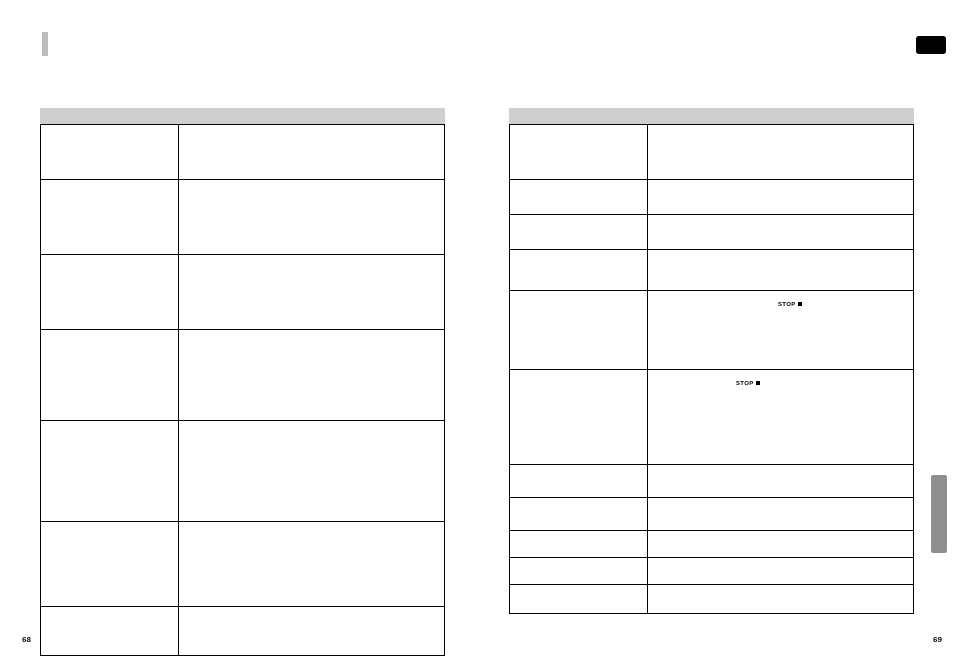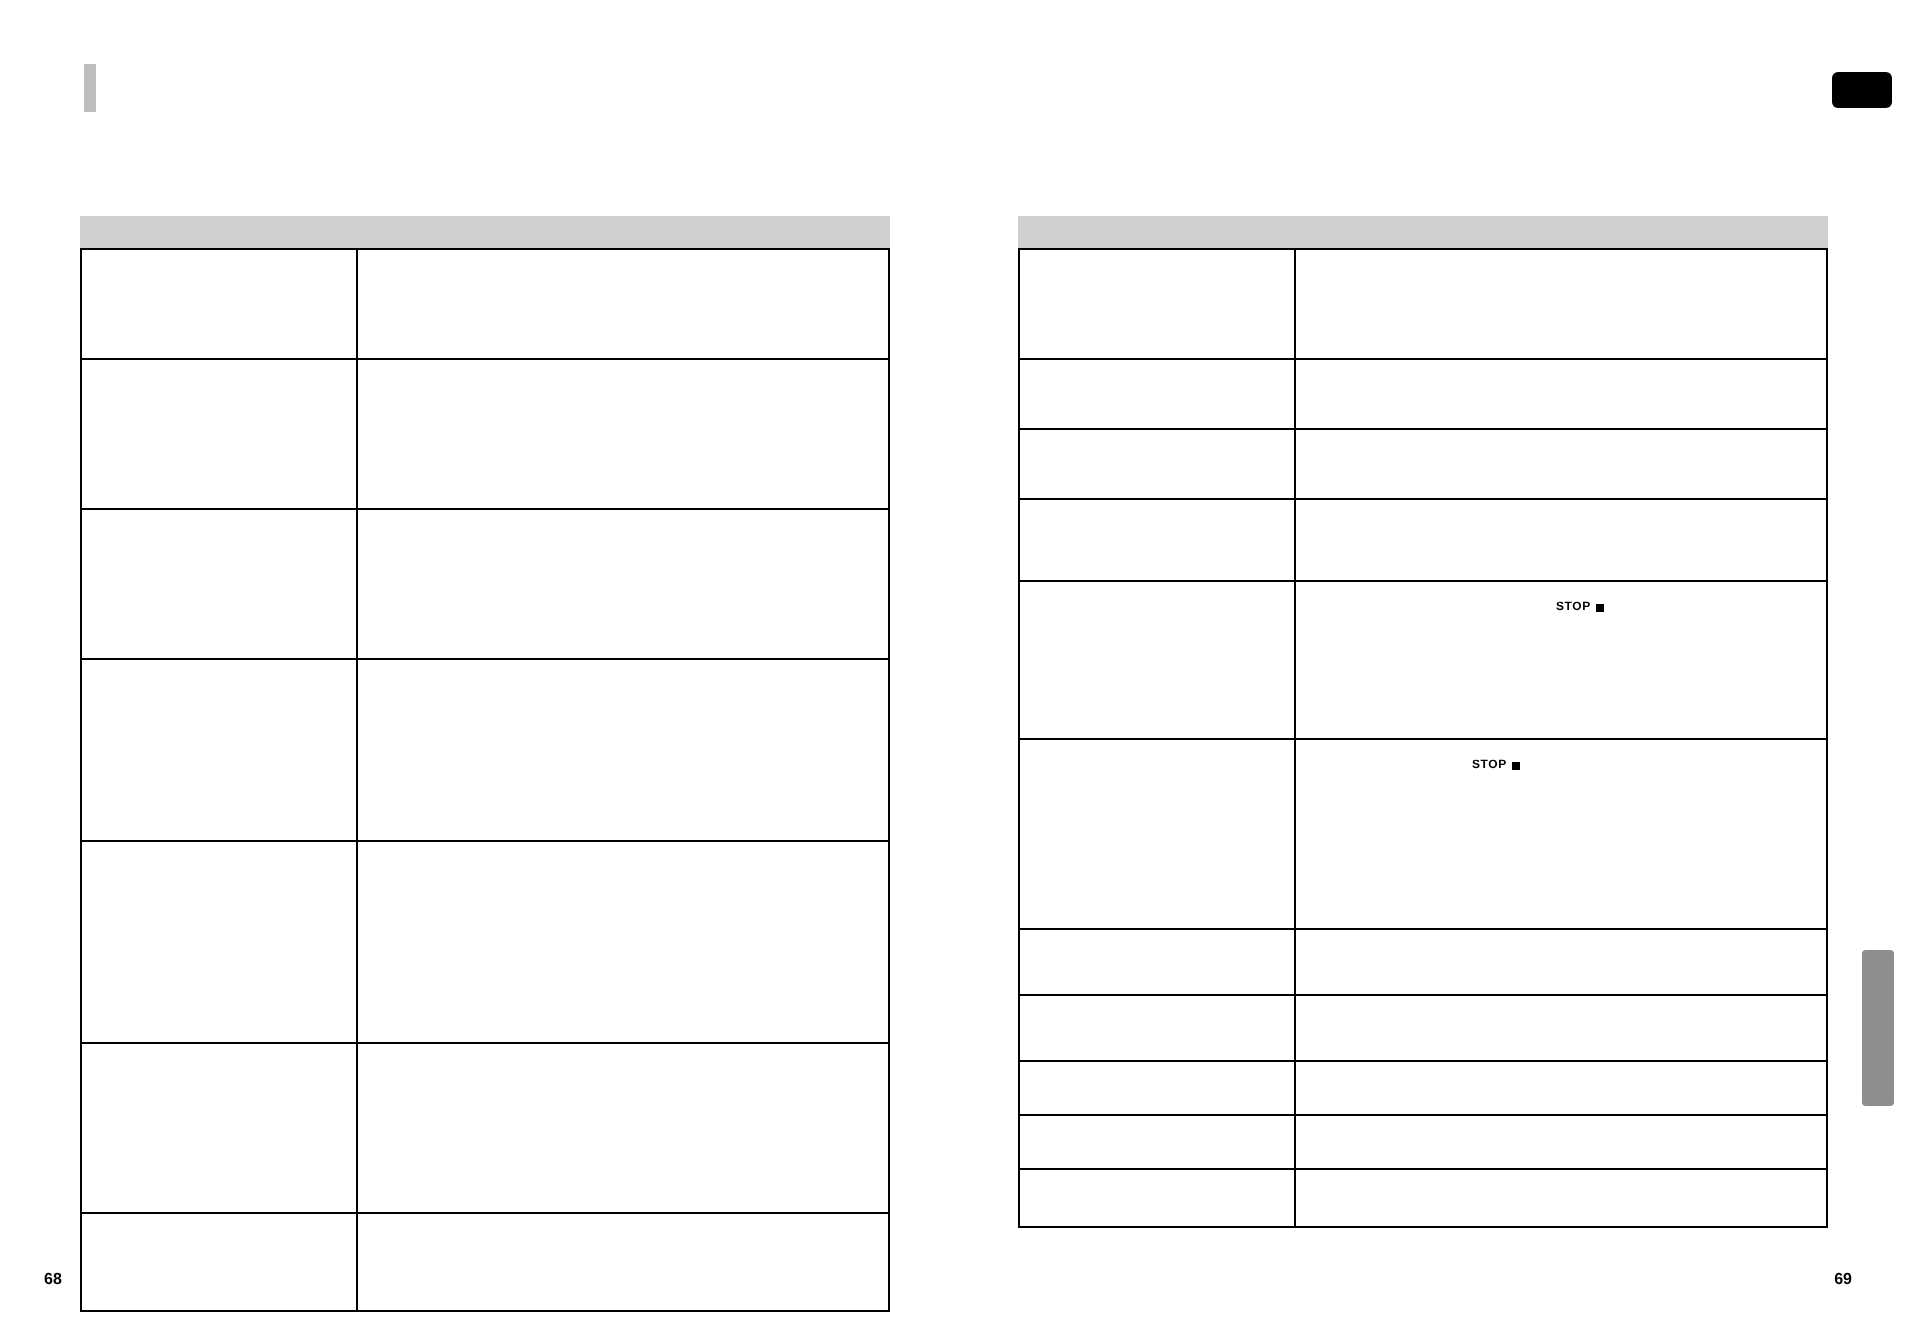--- a/index.html
+++ b/index.html
@@ -100,21 +100,21 @@
   }
 
   .pgnum {
     position: absolute;
     bottom: 22px;
     font-size: 8px;
     font-weight: 700;
     color: #000;
   }
   .pgnum.left  { left: 22px; }
-  .pgnum.right { right: 28px; }
+  .pgnum.right { right: 12px; }
 </style>
 </head>
 <body>
 
 <div class="stage">
   <div class="left-tick"></div>
   <div class="right-pill"></div>
   <div class="right-side-tab"></div>
 
   <div class="page left">

